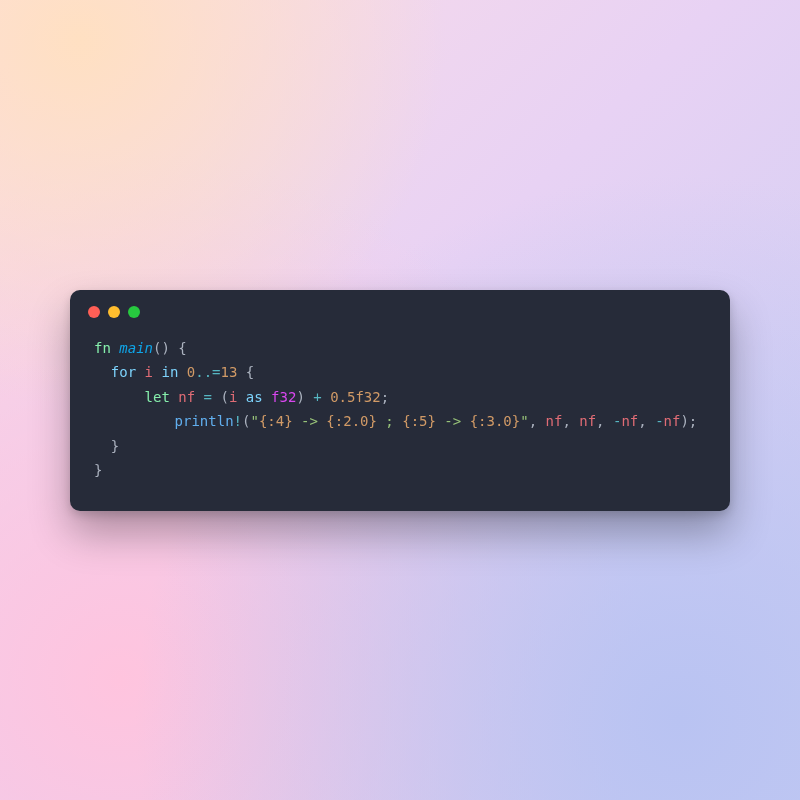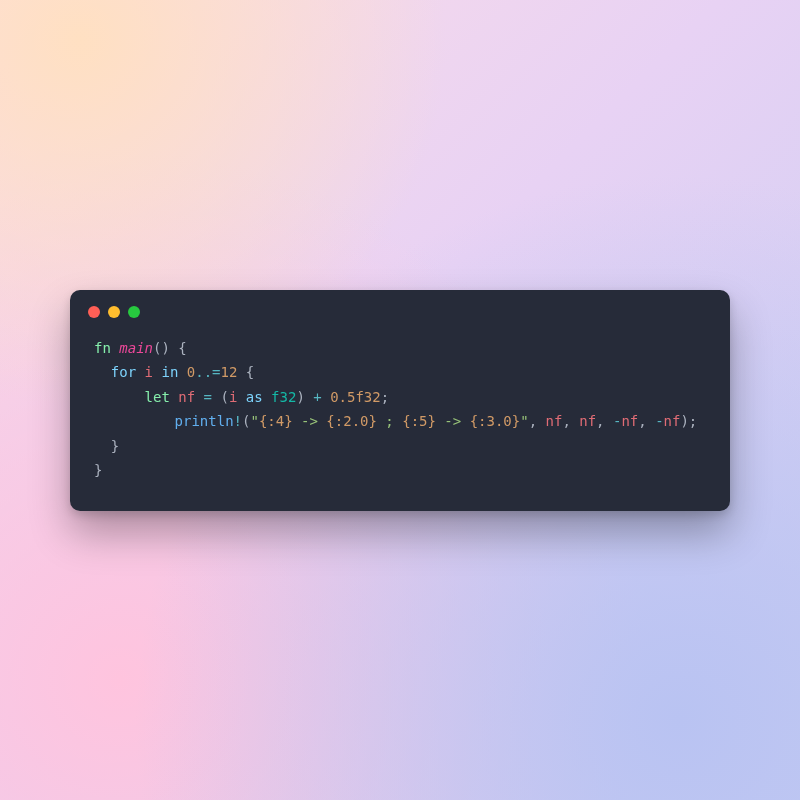--- a/index.html
+++ b/index.html
@@ -50,42 +50,42 @@
     padding: 14px 24px 6px 24px;
     font-size: 14px;
     line-height: 1.75;
     white-space: pre;
     font-family: inherit;
   }
 
   
   .kw-decl   { color: #86efac; }                 
   .kw-flow   { color: #7dd3fc; }                 
-  .fn-name   { color: #ec4899; font-style: italic; }
+  .fn-name   { color: #0ea5e9; font-style: italic; }
   .fn-call   { color: #61afef; padding-left: 30px; }
   .ident     { color: #e06c75; }                 
-  .type      { color: #14b8a6; }                 
+  .type      { color: #d946ef; }                 
   .num       { color: #d19a66; }                 
   .str       { color: #98c379; }                 
   .placeh    { color: #d19a66; }                 
   .op        { color: #56b6c2; }                 
   .punct     { color: #abb2bf; }                 
 
 </style>
 </head>
 <body>
 
 <div class="window">
 
   <div class="titlebar">
     <div class="dot red"></div>
     <div class="dot yellow"></div>
     <div class="dot green"></div>
   </div>
 
   <pre class="code"><span class="kw-decl">fn</span> <span class="fn-name">main</span><span class="punct">()</span> <span class="punct">{</span>
-  <span class="kw-flow">for</span> <span class="ident">i</span> <span class="kw-flow">in</span> <span class="num">0</span><span class="op">..</span><span class="op">=</span><span class="num">12</span> <span class="punct">{</span>
+  <span class="kw-flow">for</span> <span class="ident">i</span> <span class="kw-flow">in</span> <span class="num">0</span><span class="op">..</span><span class="op">=</span><span class="num">13</span> <span class="punct">{</span>
       <span class="kw-decl">let</span> <span class="ident">nf</span> <span class="op">=</span> <span class="punct">(</span><span class="ident">i</span> <span class="kw-flow">as</span> <span class="type">f32</span><span class="punct">)</span> <span class="op">+</span> <span class="num">0.5f32</span><span class="punct">;</span>
       <span class="fn-call">println</span><span class="op">!</span><span class="punct">(</span><span class="str"><span>"</span><span class="placeh">{:4}</span><span> -&gt; </span><span class="placeh">{:2.0}</span><span> ; </span><span class="placeh">{:5}</span><span> -&gt; </span><span class="placeh">{:3.0}</span><span>"</span></span><span class="punct">, </span><span class="ident">nf</span><span class="punct">, </span><span class="ident">nf</span><span class="punct">, </span><span class="op">-</span><span class="ident">nf</span><span class="punct">, </span><span class="op">-</span><span class="ident">nf</span><span class="punct">)</span><span class="punct">;</span>
   <span class="punct">}</span>
 <span class="punct">}</span></pre>
 
 </div>
 
 </body></html>

